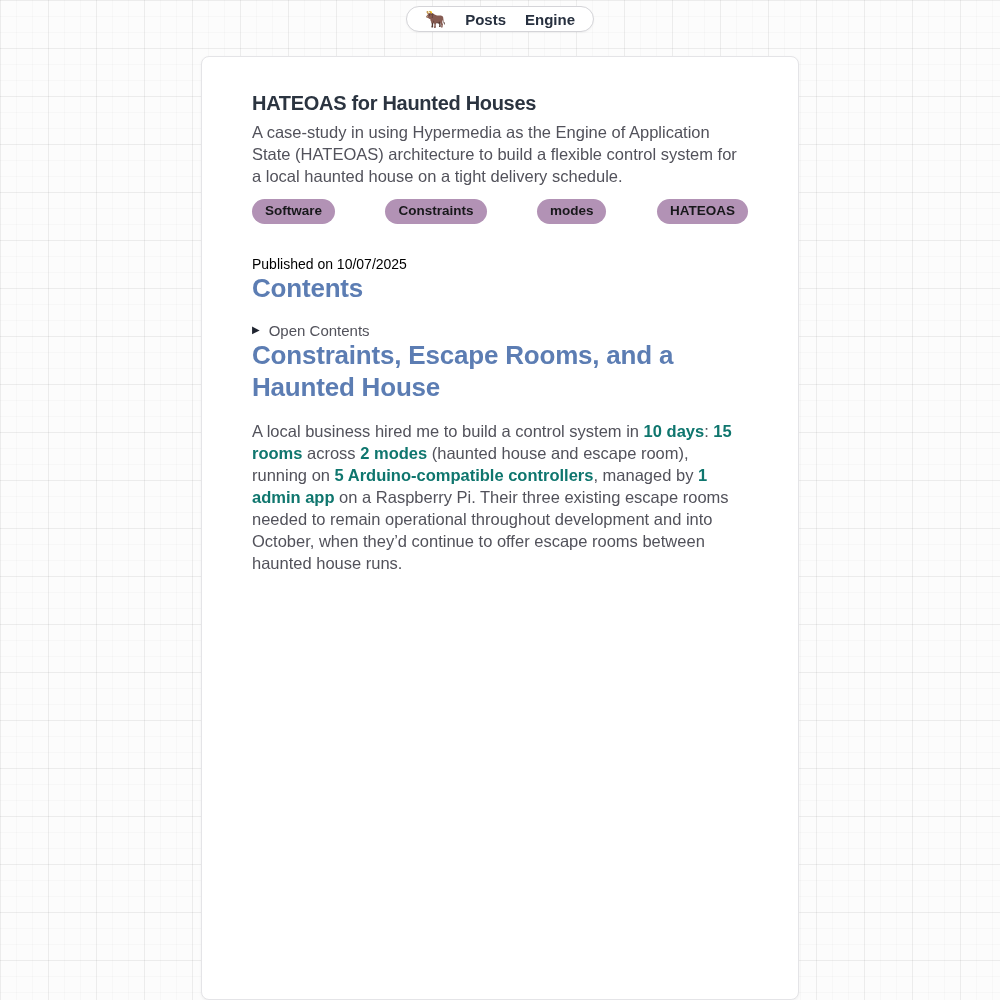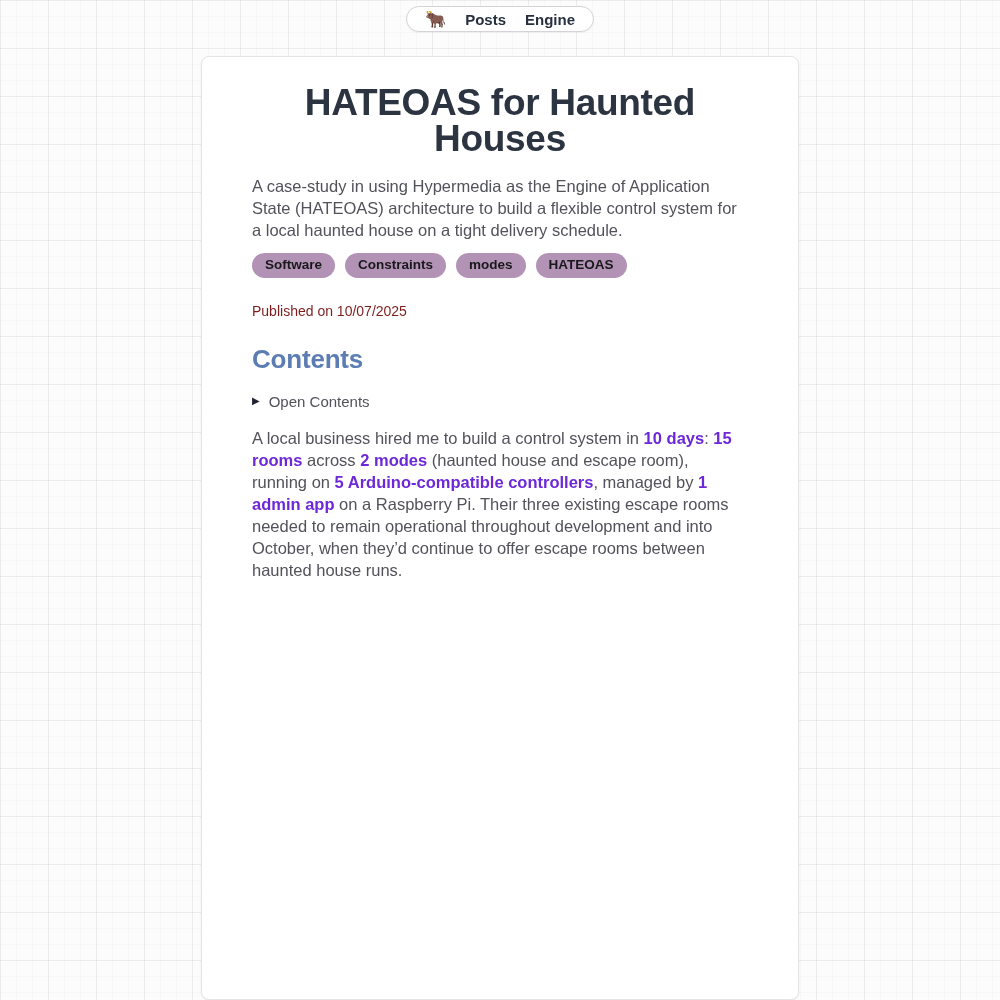--- a/index.html
+++ b/index.html
@@ -55,61 +55,60 @@
     min-height: 944px;
     background: #ffffff;
     border: 1px solid #e4e4e7;
     border-radius: 8px;
     box-shadow: 0 1px 3px rgba(0,0,0,0.05);
     padding: 24px 50px 40px 50px;
   }
 
   .post-title {
     margin-top: 4px;
-    text-align: center;
-    font-size: 37px;
+    text-align: left;
+    font-size: 20px;
     line-height: 36px;
     font-weight: 700;
     color: #2b3440;
     letter-spacing: -0.3px;
   }
 
   .post-lede {
-    margin-top: 18px;
     font-size: 16.5px;
     line-height: 22px;
     color: #52525b;
   }
 
   .tag-list {
     margin-top: 12px;
     display: flex;
     flex-wrap: wrap;
     gap: 10px;
+    justify-content: space-between;
   }
   .tag-pill {
     display: inline-block;
     background: #b292b5;
     color: #18181b;
     font-size: 13.5px;
     font-weight: 700;
     line-height: 1;
     padding: 5px 13px 6px 13px;
     border-radius: 999px;
     cursor: pointer;
   }
 
   .published-date {
-    margin-top: 25px;
+    margin-top: 32px;
     font-size: 14px;
-    color: #7f1d1d;
+    color: #000000;
   }
 
   .section-heading {
-    margin-top: 24px;
     font-size: 26px;
     line-height: 32px;
     font-weight: 700;
     color: #5c7db3;
     letter-spacing: -0.2px;
   }
 
   details.contents-details { margin-top: 18px; }
   summary.contents-toggle {
     list-style: none;
@@ -127,21 +126,21 @@
     line-height: 1;
   }
 
   .body-paragraph {
     margin-top: 17px;
     font-size: 16.5px;
     line-height: 22px;
     color: #52525b;
   }
   .body-paragraph strong {
-    color: #6d28d9;
+    color: #0f766e;
     font-weight: 700;
   }
 
   .post-figure { margin-top: 16px; }
   .figure-image-placeholder {
     width: 100%;
     height: 320px;
     background: #ffffff;
   }
 </style>
@@ -171,20 +170,21 @@
 
   <h2 class="section-heading">Contents</h2>
 
   <details class="contents-details">
     <summary class="contents-toggle">
       <span class="disclosure-triangle">▶</span>
       <span>Open Contents</span>
     </summary>
   </details>
 
+  <h2 class="section-heading">Constraints, Escape Rooms, and a Haunted House</h2>
 
   <p class="body-paragraph"><span>A local business hired me to build a control system in </span><strong>10 days</strong><span>: </span><strong>15 rooms</strong><span> across </span><strong>2 modes</strong><span> (haunted house and escape room), running on </span><strong>5 Arduino-compatible controllers</strong><span>, managed by </span><strong>1 admin app</strong><span> on a Raspberry Pi. Their three existing escape rooms needed to remain operational throughout development and into October, when they’d continue to offer escape rooms between haunted house runs.</span></p>
 
 
   <figure class="post-figure">
     <div class="figure-image-placeholder"></div>
 
   </figure>
 
 </main>

